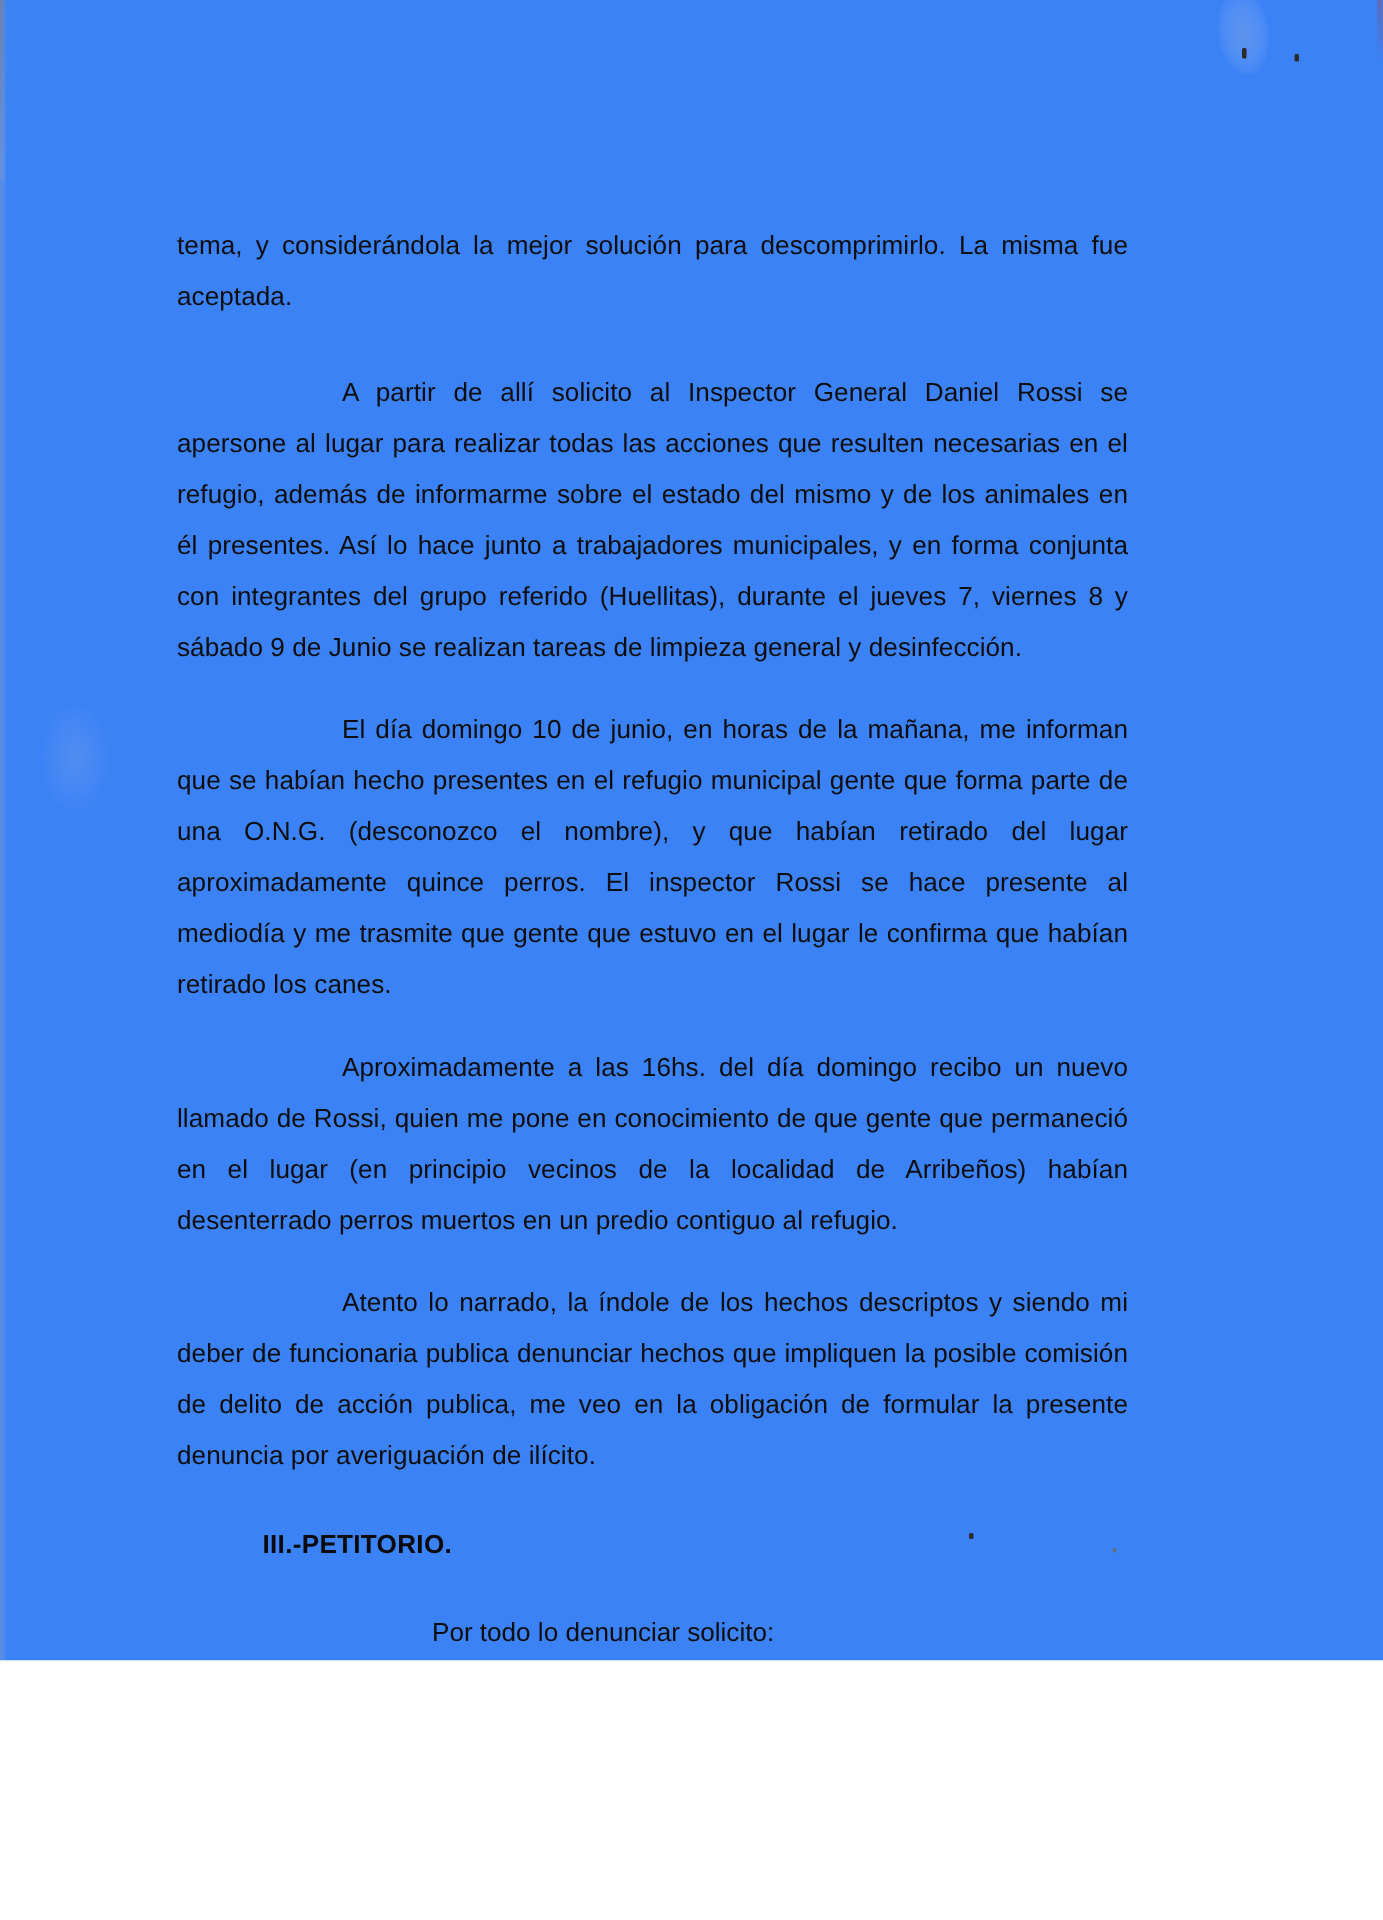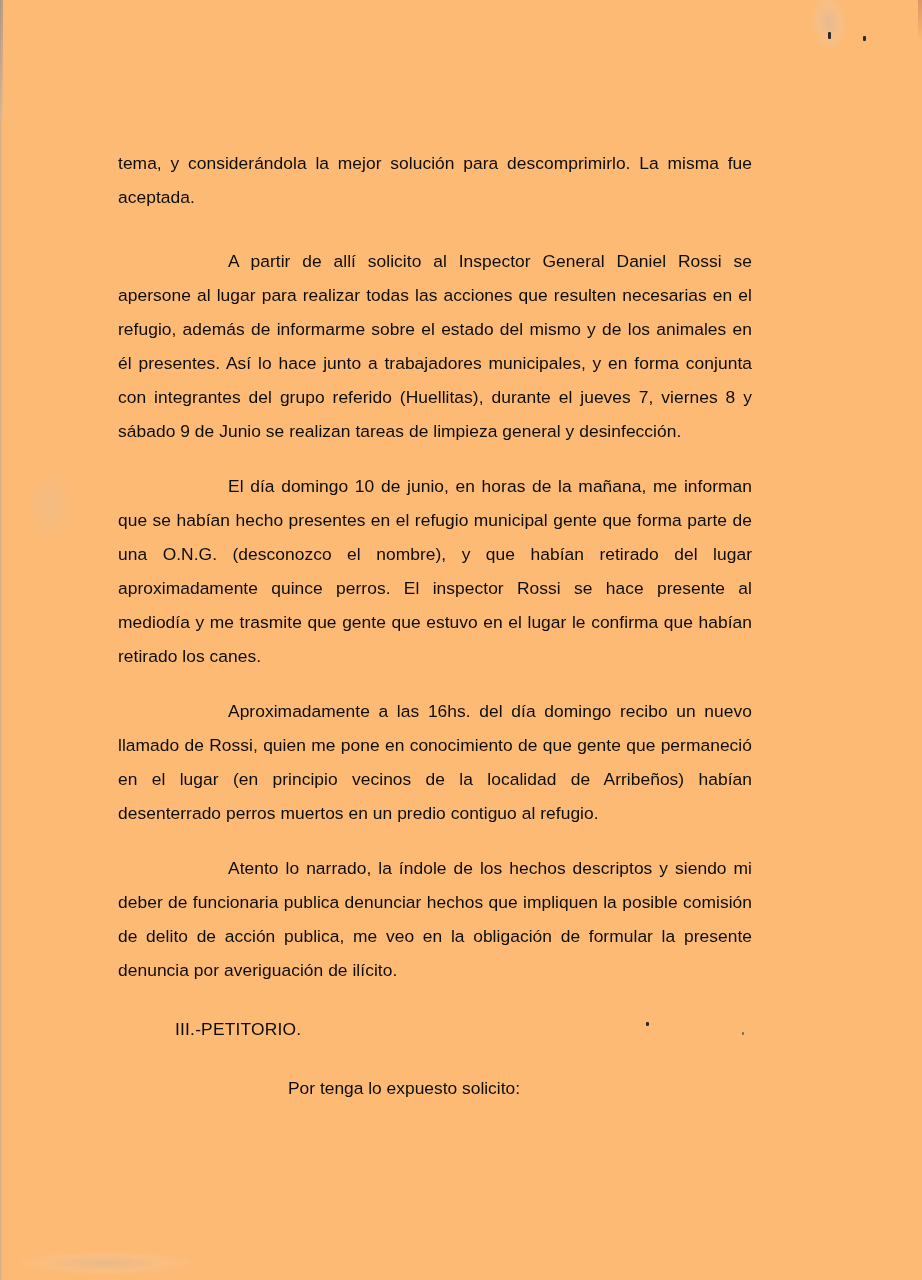--- a/index.html
+++ b/index.html
@@ -7,22 +7,22 @@
     padding: 0;
     background: #ffffff;
   }
   body {
     font-family: "Liberation Sans", sans-serif;
   }
 
   #page {
     position: relative;
     width: 922px;
-    height: 1280px;
-    background: #fdba74;
+    height: 1107px;
+    background: #3b82f6;
     overflow: hidden;
   }
 
   
   #scan-edge-left {
     position: absolute;
     left: 0;
     top: 0;
     width: 5px;
     height: 1280px;
@@ -129,21 +129,21 @@
   .gap-std  { height: 21px; }
   .gap-wide { height: 30px; }
   .gap-mid  { height: 25px; }
 
   .heading {
     margin: 0;
     padding-left: 57px;
     color: #0a0a0a;
     font-size: 17.4px;
     line-height: 34px;
-    font-weight: normal;
+    font-weight: bold;
     letter-spacing: 0.2px;
   }
 
   .line-center-ish {
     margin: 0;
     padding-left: 170px;
     color: #0d0d0d;
     font-size: 17.4px;
     line-height: 34px;
   }
@@ -193,19 +193,19 @@
     <div class="gap-std"></div>
 
     <p class="para indent">Atento lo narrado, la índole de los hechos descriptos y siendo mi deber de funcionaria publica denunciar hechos que impliquen la posible comisión de delito de acción publica, me veo en la obligación de formular la presente denuncia por averiguación de ilícito.</p>
 
     <div class="gap-mid"></div>
 
     <p class="heading">III.-PETITORIO.</p>
 
     <div class="gap-mid"></div>
 
-    <p class="line-center-ish">Por tenga lo expuesto solicito:</p>
+    <p class="line-center-ish">Por todo lo denunciar solicito:</p>
 
     <div class="gap-std"></div>
 
 
   </div>
 </div>
 
 </body></html>

